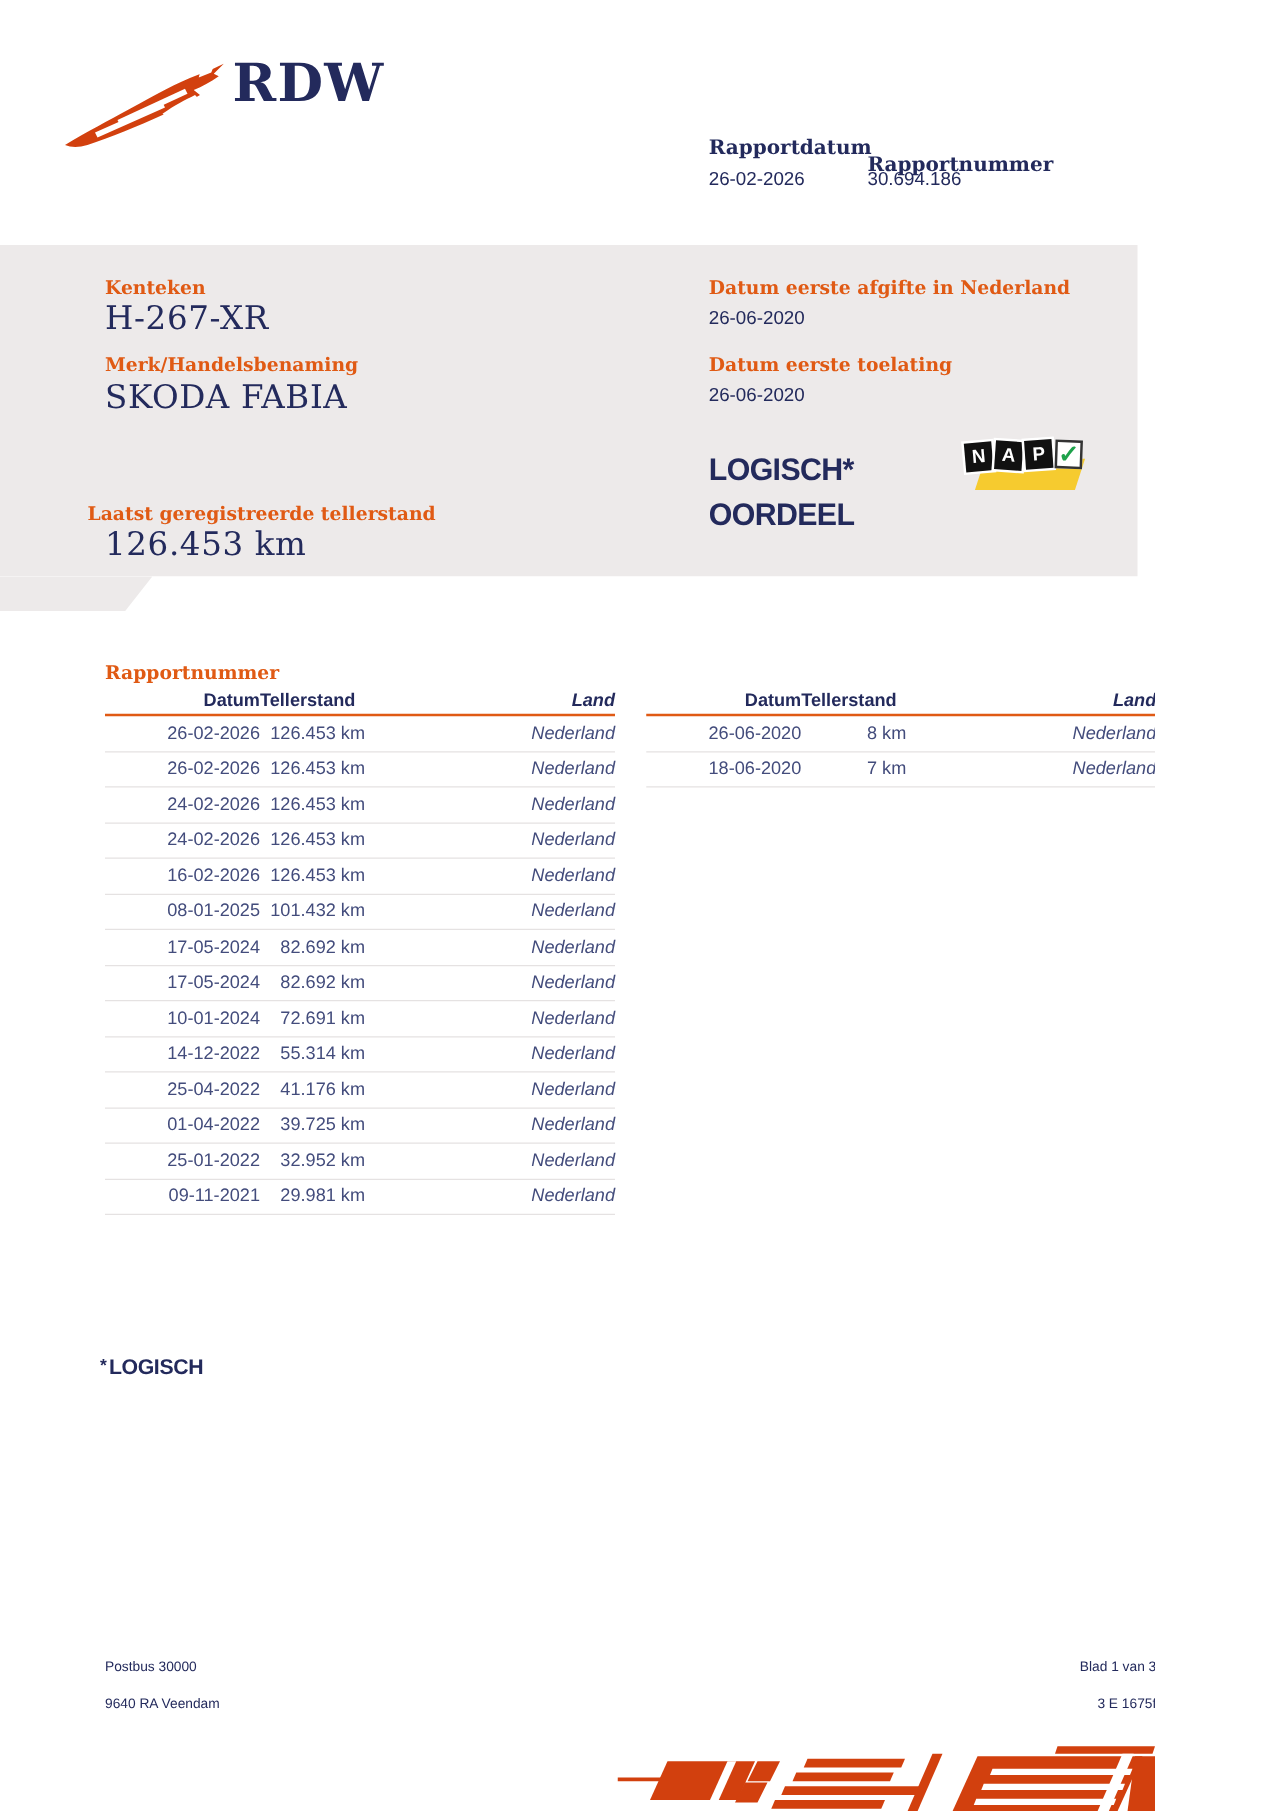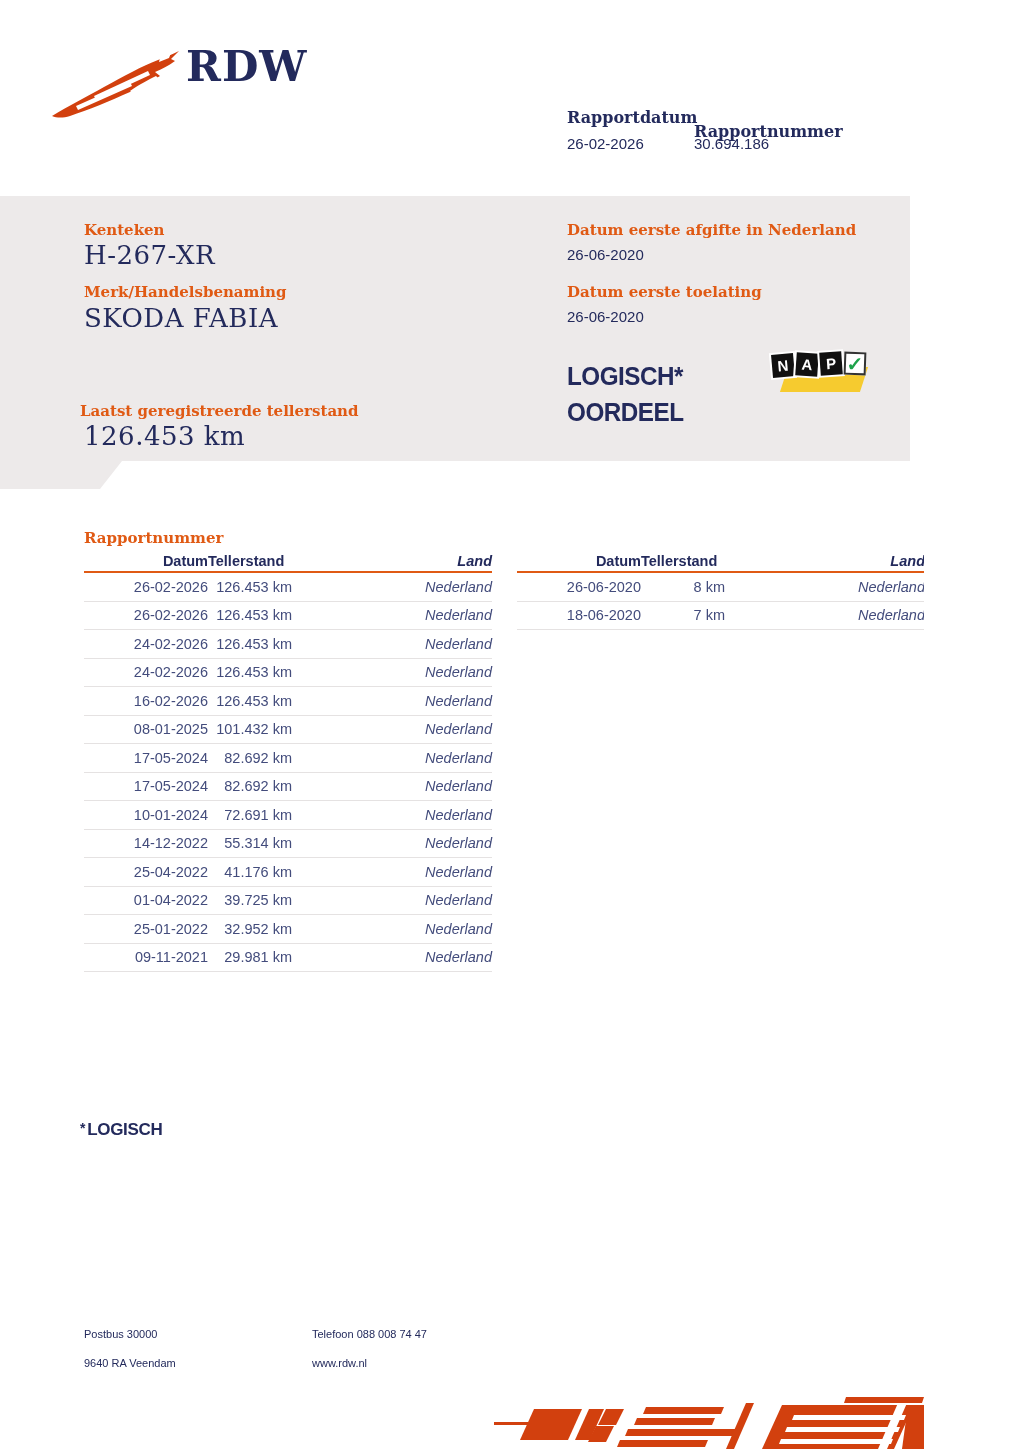--- a/index.html
+++ b/index.html
@@ -91,21 +91,21 @@
 
   <div class="abs panel"></div>
   <div class="abs panel-tail"></div>
 
   <div class="abs panel-label" style="left:84px;top:221px;">Kenteken</div>
   <div class="abs panel-value-lg" style="left:84px;top:240px;">H-267-XR</div>
 
   <div class="abs panel-label" style="left:84px;top:283px;">Merk/Handelsbenaming</div>
   <div class="abs panel-value-lg" style="left:84px;top:303px;">SKODA FABIA</div>
 
-  <div class="abs panel-label" style="left:80px;top:402px;">Laatst geregistreerde tellerstand</div>
+  <div class="abs panel-label" style="left:70px;top:402px;">Laatst geregistreerde tellerstand</div>
   <div class="abs panel-value-lg" style="left:84px;top:421px;">126.453 km</div>
 
   <div class="abs panel-label" style="left:567px;top:221px;">Datum eerste afgifte in Nederland</div>
   <div class="abs panel-value-sm" style="left:567px;top:246px;">26-06-2020</div>
 
   <div class="abs panel-label" style="left:567px;top:283px;">Datum eerste toelating</div>
   <div class="abs panel-value-sm" style="left:567px;top:308px;">26-06-2020</div>
 
   <div class="abs oordeel" style="left:567px;top:358px;">
     <div>LOGISCH*</div>
@@ -215,31 +215,31 @@
           <div class="tcell c2">Nederland</div>
         </div>
         <div class="trow">
           <div class="tcell c0">18-06-2020</div>
           <div class="tcell c1">7 km</div>
           <div class="tcell c2">Nederland</div>
         </div>
       </div>
   </div>
 
-  <div class="abs fn-title" style="left:80px;top:1120px;">
+  <div class="abs fn-title" style="left:80px;top:1084px;">
     <span class="fn-star">*</span><span>LOGISCH</span>
   </div>
 
   <div class="abs foot" style="left:84px;top:1320px;">
     <div>Postbus 30000</div>
     <div>9640 RA Veendam</div>
   </div>
-  <div class="abs foot" style="left:312px;top:1320px;">
-    <div>Telefoon 088 008 74 47</div>
-    <div>www.rdw.nl</div>
+  <div class="abs foot foot-right" style="left:700px;top:1320px;width:225px;">
+    <div>Blad 1 van 3</div>
+    <div>3 E 1675f</div>
   </div>
 
   <svg class="abs stripes" viewBox="0 0 430 54" xmlns="http://www.w3.org/2000/svg">
     <g fill="#D2400E">
       <polygon points="0,27 70,27 69,30 0,30"></polygon>
       <polygon points="40,14 110,14 96,45 26,45"></polygon>
       <polygon points="112,14 130,14 122,30 104,30"></polygon>
       <polygon points="102,31 120,31 112,47 94,47"></polygon>
       <polygon points="152,12 230,12 227,19 149,19"></polygon>
       <polygon points="143,23 221,23 218,30 140,30"></polygon>

